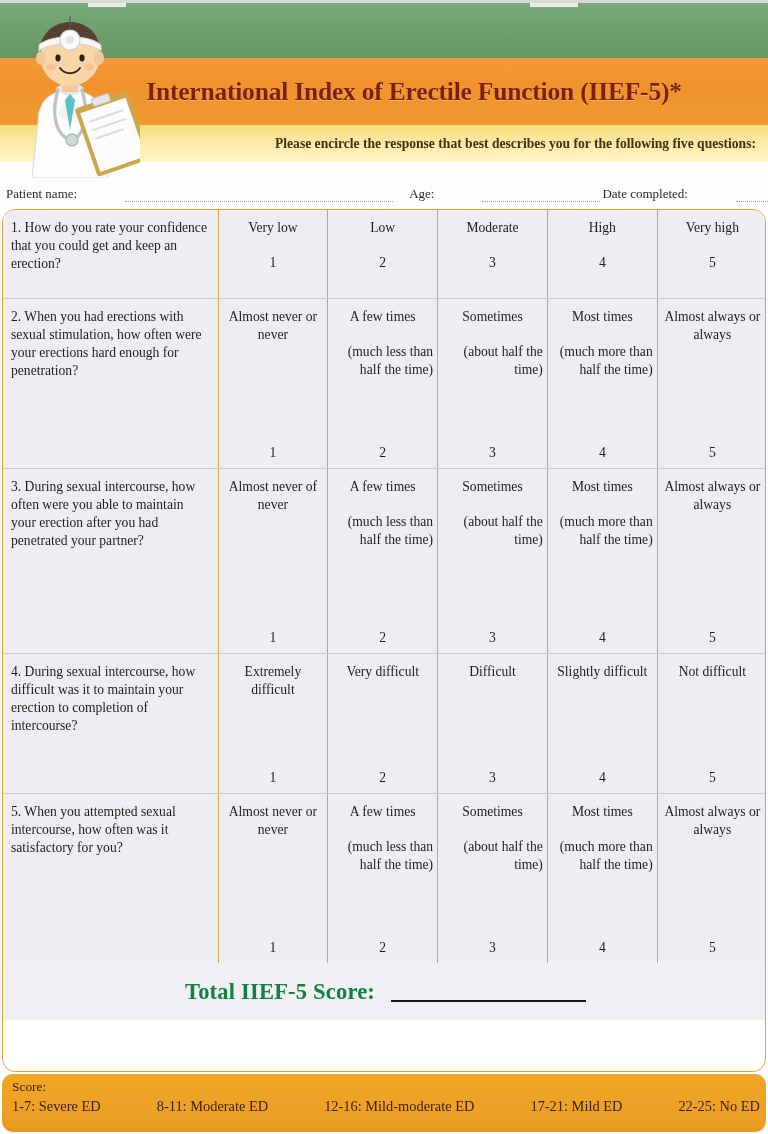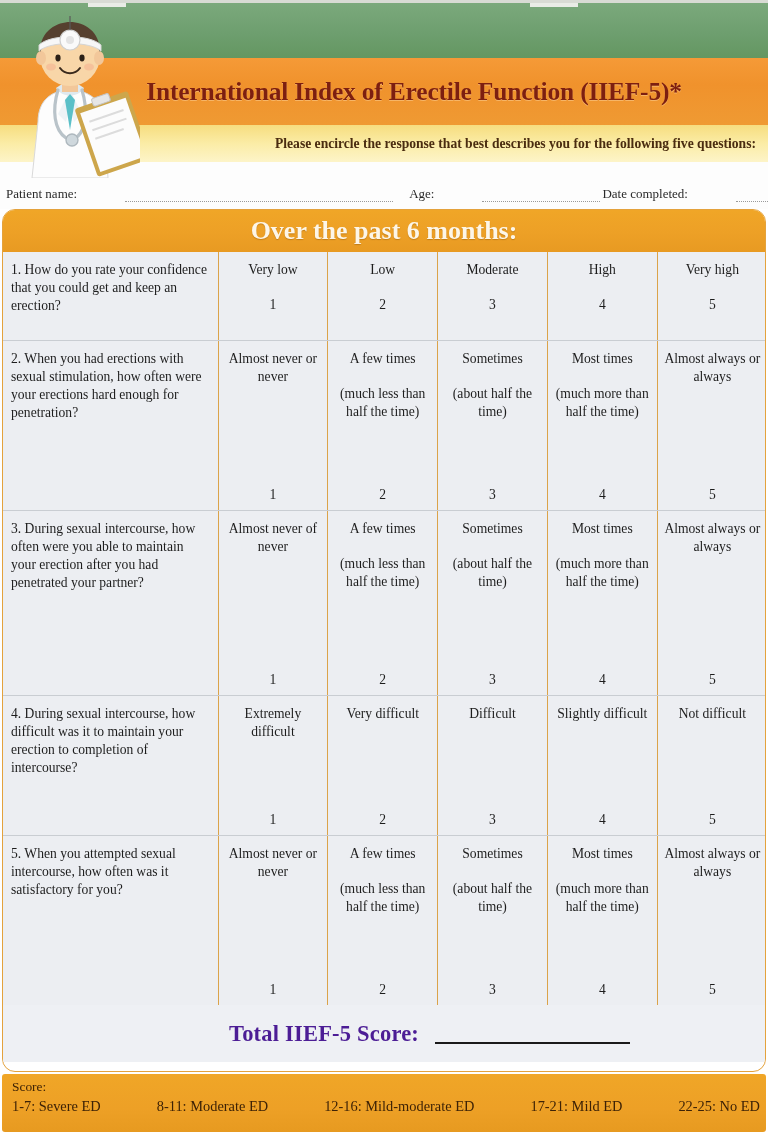--- a/index.html
+++ b/index.html
@@ -112,51 +112,51 @@
   }
 
   .acell{
     padding:9px 4px 8px 4px;
     text-align:center;
     font-size:13.6px;line-height:1.36;color:#1d1d1d;
     height:100%;
     position:relative;
   }
   .acell .lab{display:block;}
-  .acell .paren{display:block;margin-top:17px;}
+  .acell .paren{display:block;margin-top:17px;text-align:right;}
   .acell .num{display:block;}
 
   
   td.ansbox{position:relative;}
   .ansbox .num-bot{
     position:absolute;left:0;right:0;bottom:7px;text-align:center;
     font-size:13.6px;color:#1d1d1d;
   }
 
   
   .total-row{
     background:#eef0f4;
     height:57px;
     display:flex;align-items:center;
     padding-left:182px;box-sizing:border-box;
   }
   .total-row .tlabel{
-    font-size:22.5px;font-weight:bold;color:#4c1d95;letter-spacing:0.2px;margin-left:44px;
+    font-size:22.5px;font-weight:bold;color:#15803d;letter-spacing:0.2px;
   }
   .total-row .tblank{
     margin-left:16px;width:195px;height:1px;
     border-bottom:2.5px solid #1a1a1a;
     transform:translateY(9px);
   }
 
   
   .legend{
     position:absolute;left:2px;top:1074px;width:764px;height:58px;
     background:linear-gradient(180deg,#f0a627 0%,#eda026 60%,#e79a20 100%);
-    border-radius:3px;
+    border-radius:11px;
     box-sizing:border-box;
     padding:5px 6px 4px 10px;
     color:#3d2206;
   }
   .legend .ltitle{font-size:13.4px;}
   .legend .lrow{
     display:flex;justify-content:space-between;
     align-items:center;margin-top:3px;
     font-size:14.4px;
   }
@@ -235,23 +235,20 @@
     <span class="dots"></span>
   </div>
   <div class="field f-date">
     <span class="lbl">Date completed:</span>
     <span class="dots"></span>
   </div>
 </div>
 
 <div class="card">
 
-  <div class="section-banner">
-    <span>Over the past 6 months:</span>
-  </div>
 
   <table class="q">
     <colgroup>
       <col class="c-q">
         <col class="c-a">
         <col class="c-a">
         <col class="c-a">
         <col class="c-a">
         <col class="c-a">
     </colgroup>

